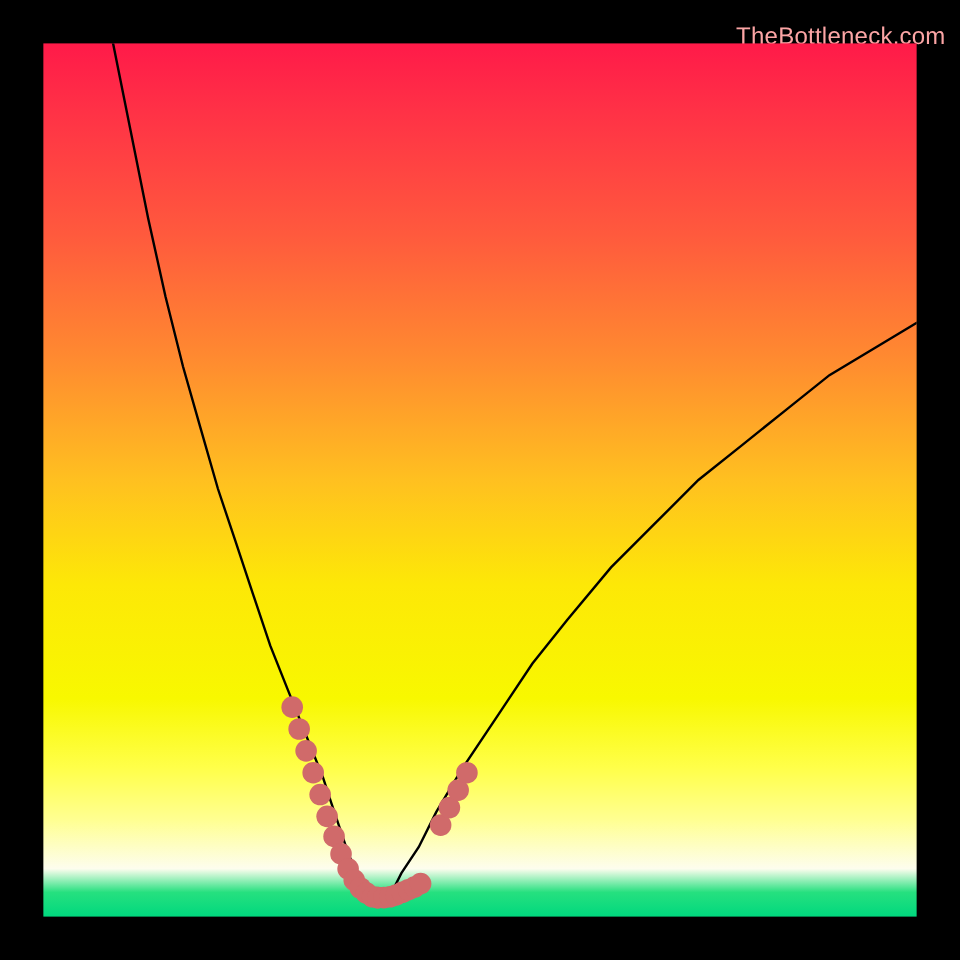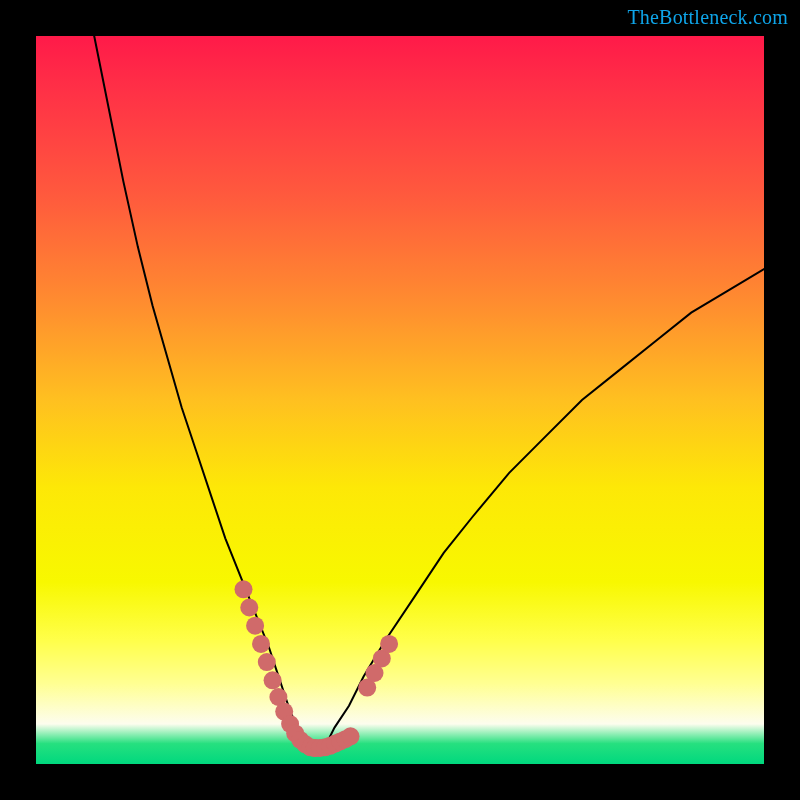--- a/index.html
+++ b/index.html
@@ -33,28 +33,27 @@
       #f8f800 75%,
       #ffff4a 83%,
       #ffff93 89%,
       #fdfdee 94.5%,
       #26e07f 97.2%,
       #00d87e 100%
     );
   }
   .watermark {
     position: absolute;
-    top: 6px;
+    top: 20px;
     right: 12px;
-    color: #0ea5e9;
+    color: #fca5a5;
     font-size: 20px;
     font-weight: 500;
     letter-spacing: 0.2px;
     user-select: none;
-    font-family: Liberation Serif, serif;
   }
   svg.curve-layer {
     position: absolute;
     inset: 0;
     width: 728px;
     height: 728px;
   }
 </style>
 </head>
 <body>

